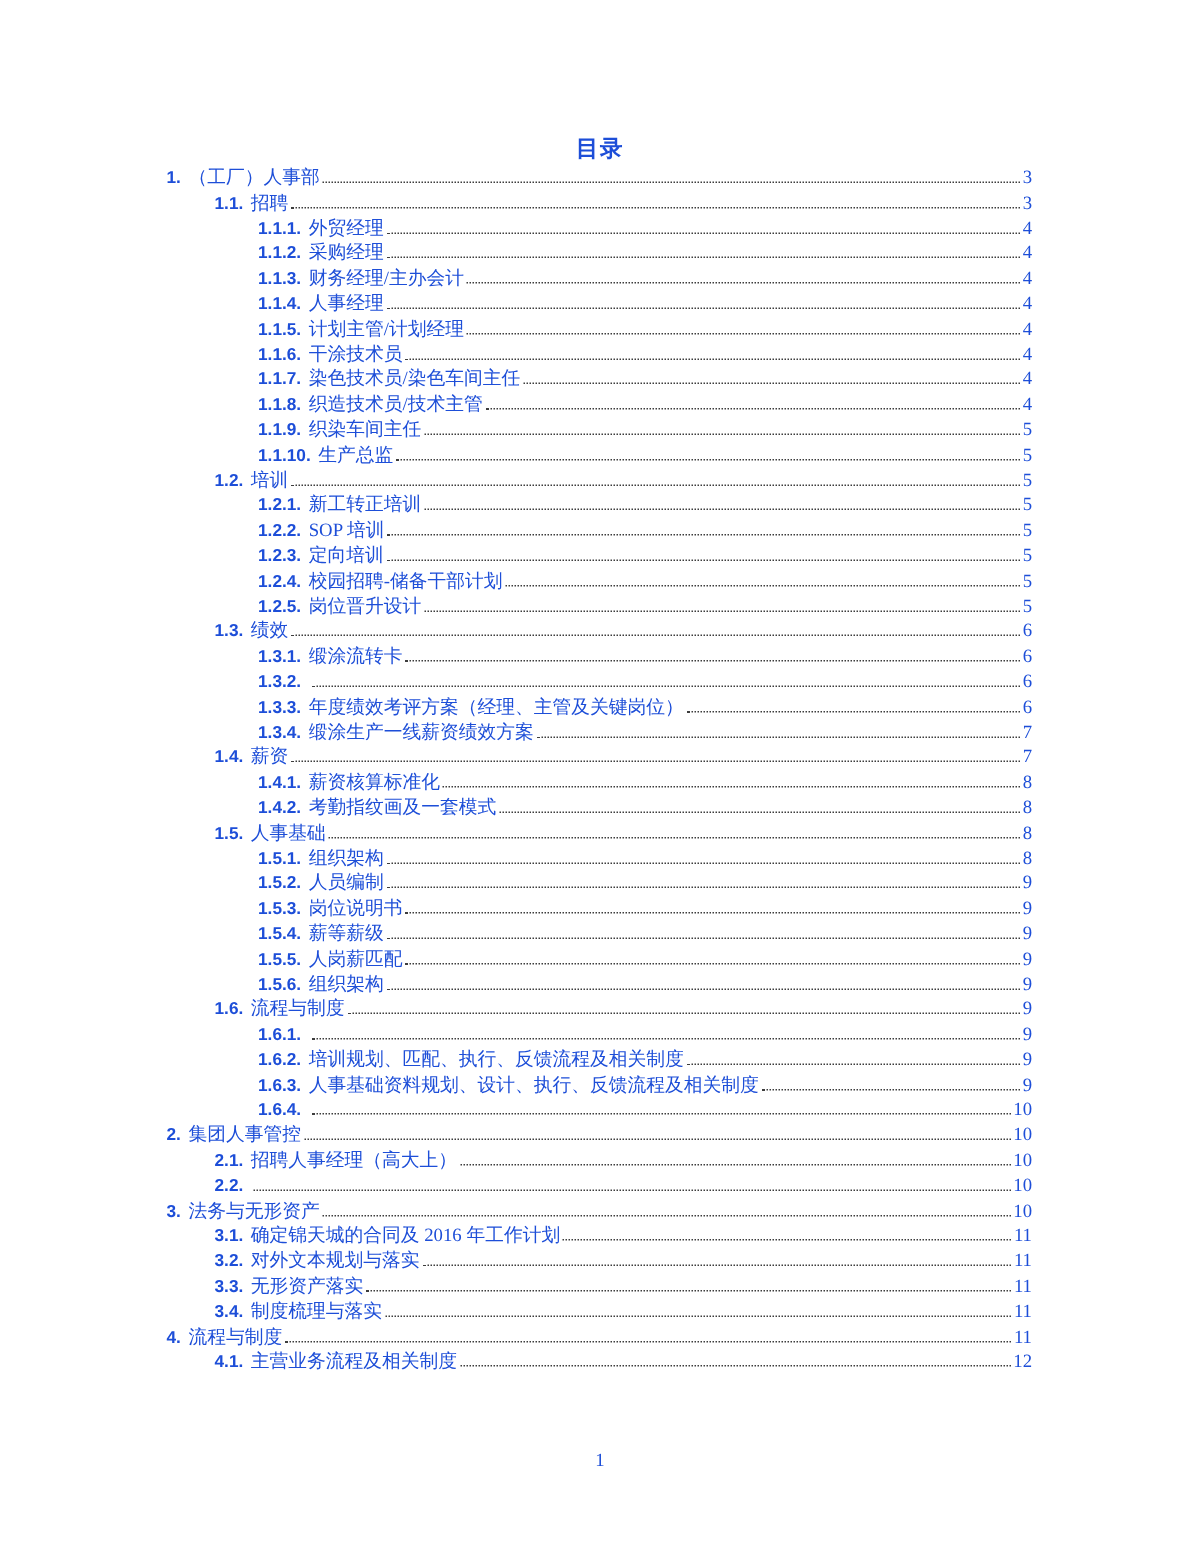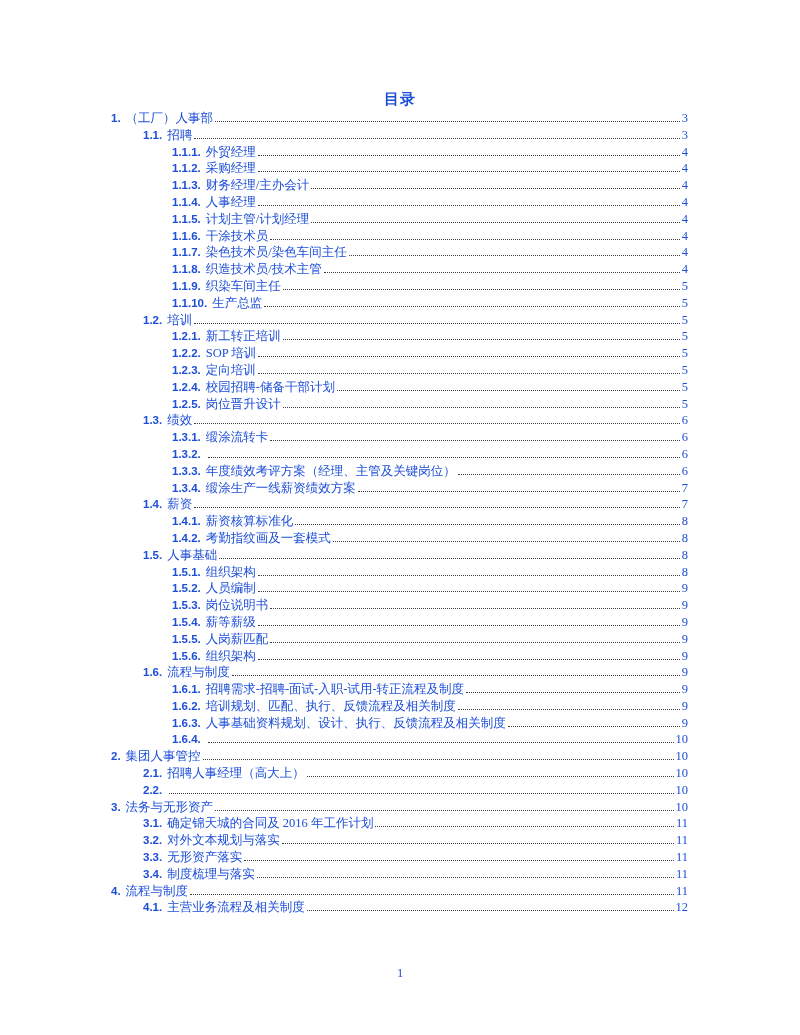--- a/index.html
+++ b/index.html
@@ -279,21 +279,20 @@
         <span class="toc-page">9</span>
       </div>
       <div class="toc-entry lv2">
         <span class="toc-num">1.6.</span>
         <span class="toc-label">流程与制度</span>
         <span class="toc-leader"></span>
         <span class="toc-page">9</span>
       </div>
       <div class="toc-entry lv3">
         <span class="toc-num">1.6.1.</span>
-        <span class="toc-label">招聘需求-招聘-面试-入职-试用-转正流程及制度</span>
         <span class="toc-leader"></span>
         <span class="toc-page">9</span>
       </div>
       <div class="toc-entry lv3">
         <span class="toc-num">1.6.2.</span>
         <span class="toc-label">培训规划、匹配、执行、反馈流程及相关制度</span>
         <span class="toc-leader"></span>
         <span class="toc-page">9</span>
       </div>
       <div class="toc-entry lv3">

